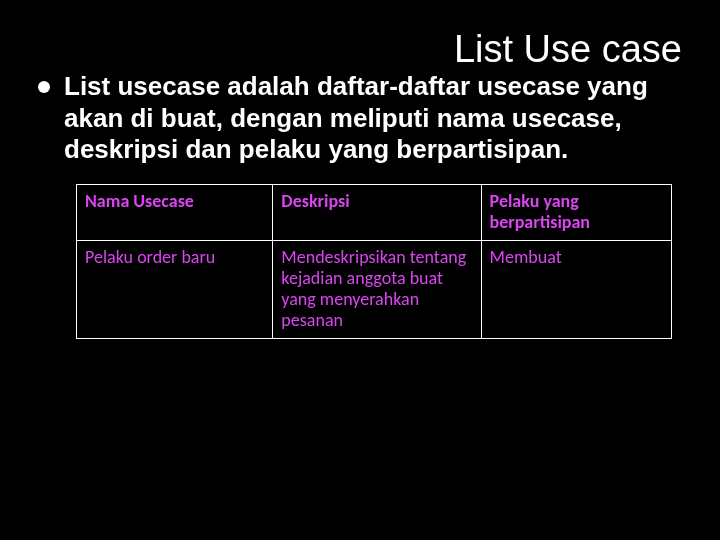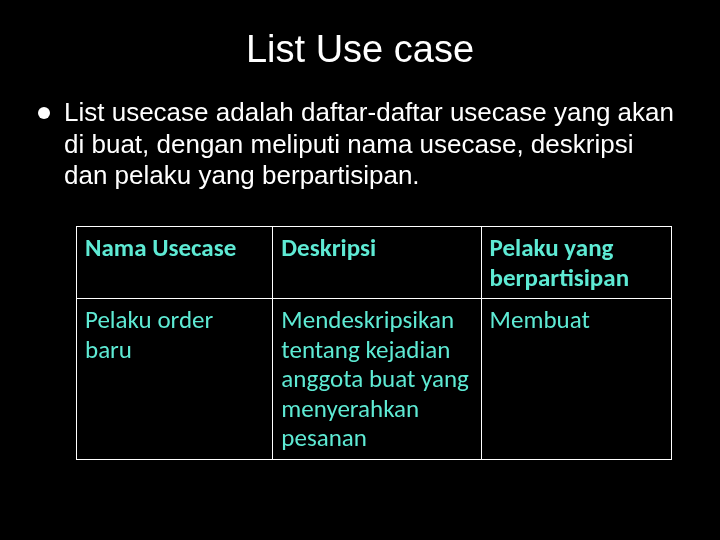--- a/index.html
+++ b/index.html
@@ -10,29 +10,29 @@
     color: #fff;
     font-family: Arial, Helvetica, sans-serif;
     overflow: hidden;
   }
   .slide {
     width: 100%;
     height: 100%;
     padding: 28px 38px 30px 38px;
   }
   .title {
-    text-align: center;
+    text-align: right;
     font-size: 38px;
     font-weight: 400;
-    margin-bottom: 26px;
   }
   .body-row {
     display: flex;
     align-items: flex-start;
-    margin-bottom: 34px;
+    margin-bottom: 18px;
+    font-weight: bold;
   }
   .bullet {
     width: 12px;
     height: 12px;
     border-radius: 50%;
     background: #fff;
     flex: 0 0 12px;
     margin-top: 10px;
     margin-right: 14px;
   }
@@ -47,23 +47,23 @@
   table {
     border-collapse: collapse;
     width: 100%;
     table-layout: fixed;
   }
   td {
     border: 1px solid #fff;
     padding: 6px 10px 6px 8px;
     vertical-align: top;
     font-family: Calibri, Arial, sans-serif;
-    font-size: 25px;
+    font-size: 18px;
     line-height: 1.18;
-    color: #5eead4;
+    color: #d946ef;
     margin-top: 12px;
   }
   .hdr td {
     font-weight: 700;
   }
   col.c1 { width: 33%; }
   col.c2 { width: 35%; }
   col.c3 { width: 32%; }
 </style>
 </head>

